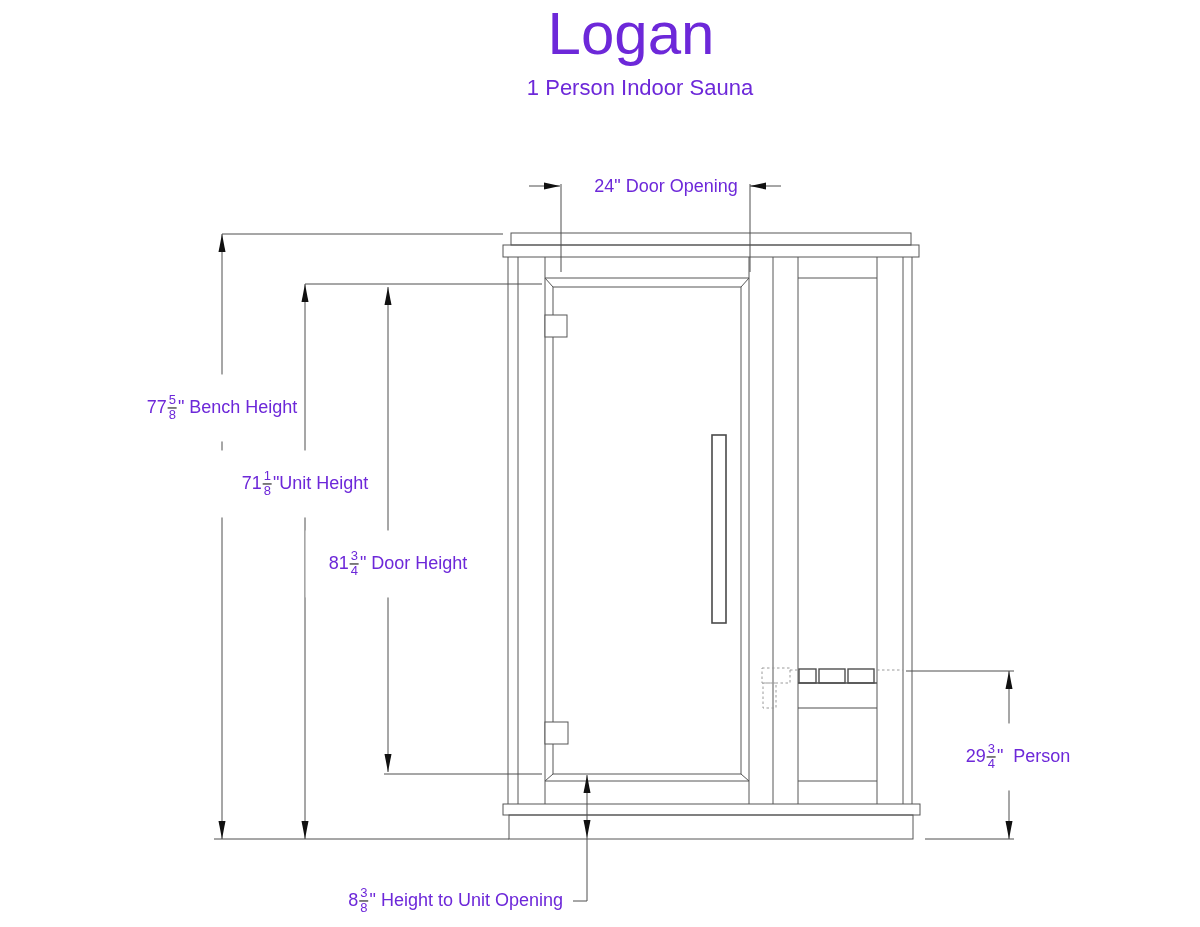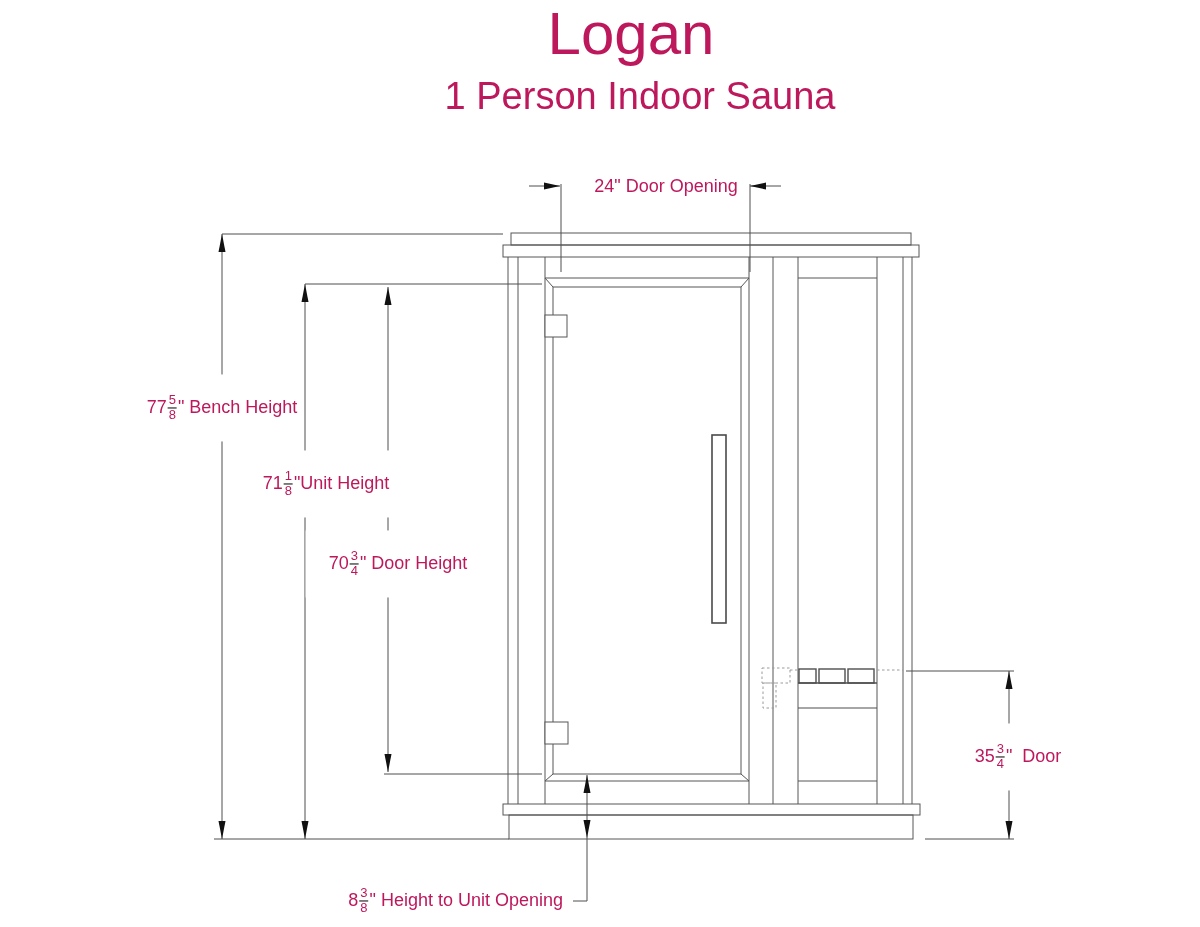--- a/index.html
+++ b/index.html
@@ -1,22 +1,22 @@
 <!DOCTYPE html>
 <html><head>
 <meta charset="utf-8">
 <style>
   html,body{margin:0;padding:0;background:#fff;}
   #page{position:relative;width:1200px;height:927px;background:#fff;overflow:hidden;
-        font-family:"Liberation Sans",sans-serif;color:#be185d;}
+        font-family:"Liberation Sans",sans-serif;color:#6d28d9;}
   #drawing{position:absolute;left:0;top:0;}
   .title{position:absolute;top:2px;left:631px;transform:translateX(-50%);
          font-size:60px;line-height:1.05;white-space:pre;}
   .subtitle{position:absolute;top:76px;left:640px;transform:translateX(-50%);
-            font-size:38px;line-height:1.1;white-space:pre;}
+            font-size:22px;line-height:1.1;white-space:pre;}
   .dim-label{position:absolute;transform:translate(-50%,-50%);font-size:18px;
              line-height:1;white-space:pre;background:#fff;padding:1px 3px;}
   .dim-label.align-right{transform:translate(-100%,-50%);}
   .frac{display:inline-flex;flex-direction:column;align-items:center;
         font-size:13px;line-height:1.08;vertical-align:middle;margin:0 1px;}
   .frac .num{border-bottom:1px solid #000;padding:0 1px;}
   .frac .den{padding:0 1px;}
 </style>
 </head>
 <body>
@@ -135,29 +135,29 @@
   <div class="subtitle">1 Person Indoor Sauna</div>
 
   <div class="dim-label" style="left:656px;top:186px">
     <span>24" Door Opening</span>
   </div>
 
   <div class="dim-label" style="left:212px;top:408px">
     <span>77</span><span class="frac"><span class="num">5</span><span class="den">8</span></span><span>"</span><span> Bench Height</span>
   </div>
 
-  <div class="dim-label" style="left:316px;top:484px">
+  <div class="dim-label" style="left:295px;top:484px">
     <span>71</span><span class="frac"><span class="num">1</span><span class="den">8</span></span><span>"</span><span>Unit Height</span>
   </div>
 
   <div class="dim-label" style="left:388px;top:564px">
-    <span>70</span><span class="frac"><span class="num">3</span><span class="den">4</span></span><span>"</span><span> Door Height</span>
+    <span>81</span><span class="frac"><span class="num">3</span><span class="den">4</span></span><span>"</span><span> Door Height</span>
   </div>
 
   <div class="dim-label" style="left:1008px;top:757px">
-    <span>35</span><span class="frac"><span class="num">3</span><span class="den">4</span></span><span>"</span><span>  Door</span>
+    <span>29</span><span class="frac"><span class="num">3</span><span class="den">4</span></span><span>"</span><span>  Person</span>
   </div>
 
   <div class="dim-label align-right" style="left:566px;top:901px">
     <span>8</span><span class="frac"><span class="num">3</span><span class="den">8</span></span><span>"</span><span> Height to Unit Opening</span>
   </div>
 
 </div>
 
 </body></html>

